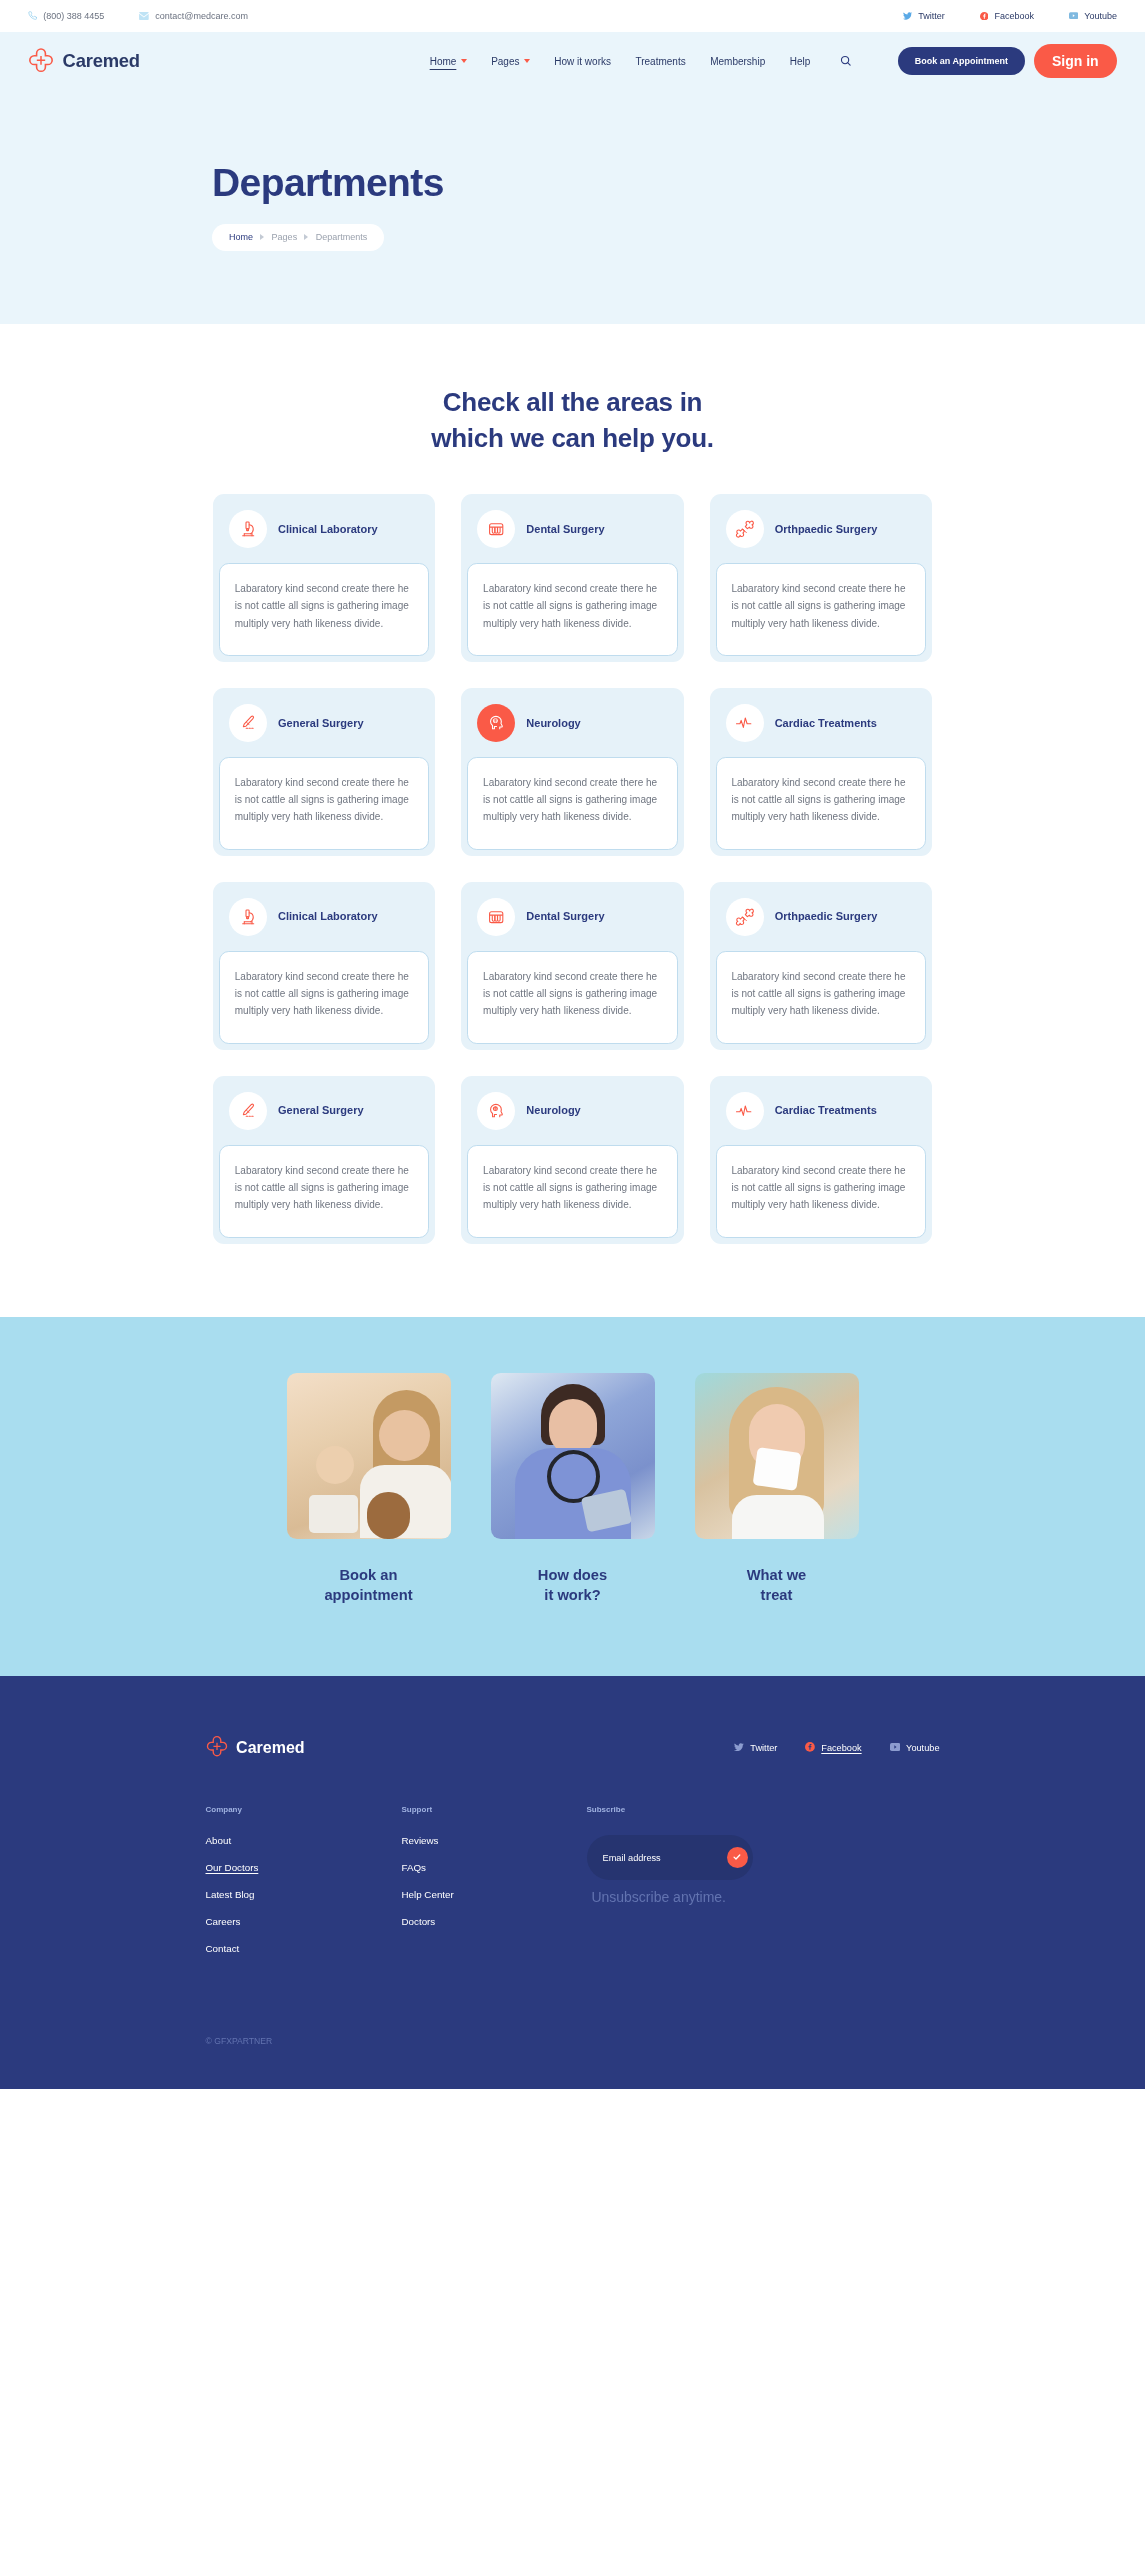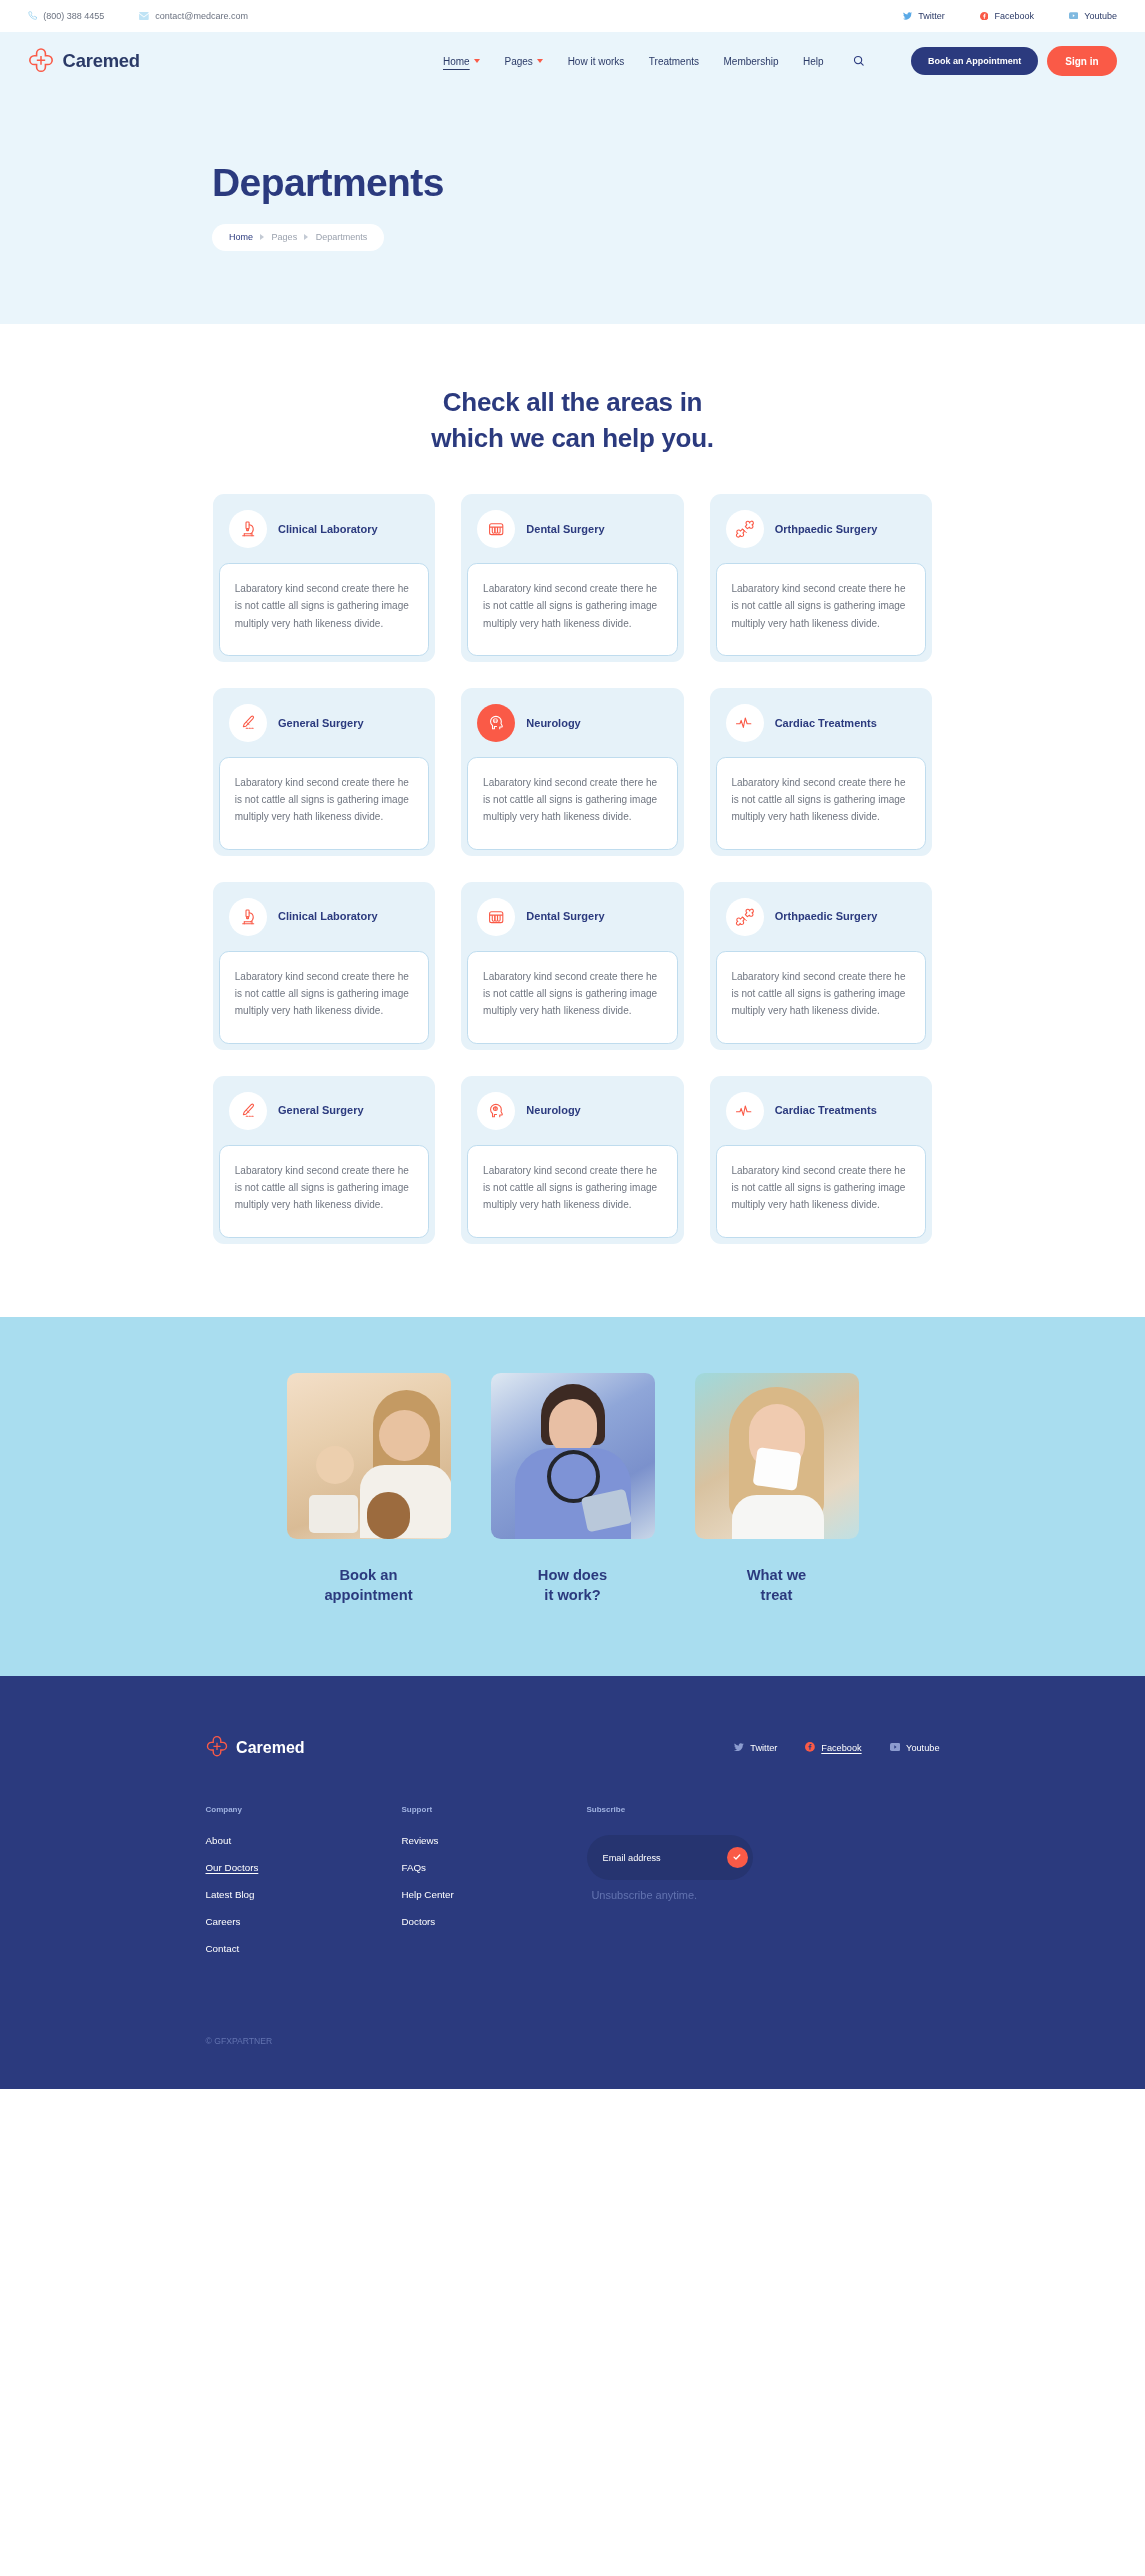--- a/index.html
+++ b/index.html
@@ -82,21 +82,21 @@
   }
   .btn-primary {
     background: #2b3a7e;
     color: #fff;
     font-size: 9px;
     padding: 9.2px 17px;
   }
   .btn-danger {
     background: #fa5a47;
     color: #fff;
-    font-size: 10px;
+    font-size: 14px;
     padding: 9.2px 18.4px;
   }
 
   
   .hero {
     background: #eaf5fb;
     padding: 73px 28px 73px 28px;
   }
   .hero-inner { max-width: 1089px; margin: 0 auto; padding-left: 184px; }
   .hero-title {
@@ -293,21 +293,21 @@
     font-family: inherit;
   }
   .subscribe-input::placeholder { color: #ffffff; }
   .sub-check {
     width: 21px; height: 21px;
     border-radius: 50%;
     background: #fa5a47;
     display: flex; align-items: center; justify-content: center;
     cursor: pointer;
   }
-  .sub-note { margin-top: 8.6px; font-size: 11px; color: #6273b0; padding-left: 4.9px; }
+  .sub-note { margin-top: 8.6px; font-size: 14px; color: #6273b0; padding-left: 4.9px; }
   .footer-bottom { margin-top: 66px; font-size: 8.6px; color: #6273b0; }
 </style>
 </head>
 <body>
 
 <div class="topbar">
   <div class="topbar-left">
     <div class="tb-item">
       <span>
         <svg width="9.2" height="9.2" viewBox="0 0 24 24" fill="none" stroke="#9fd4ef" stroke-width="2.2" stroke-linecap="round" stroke-linejoin="round">

